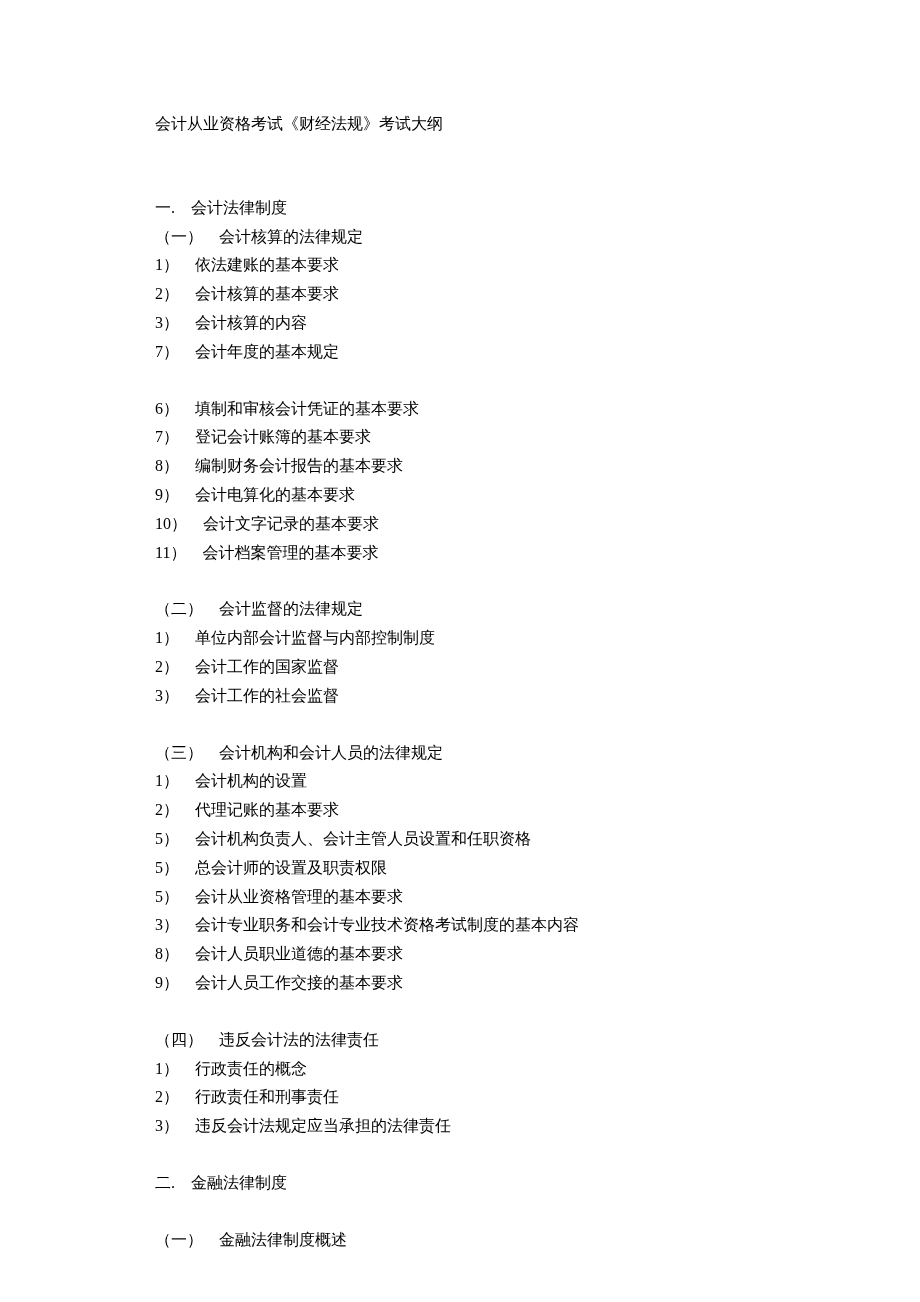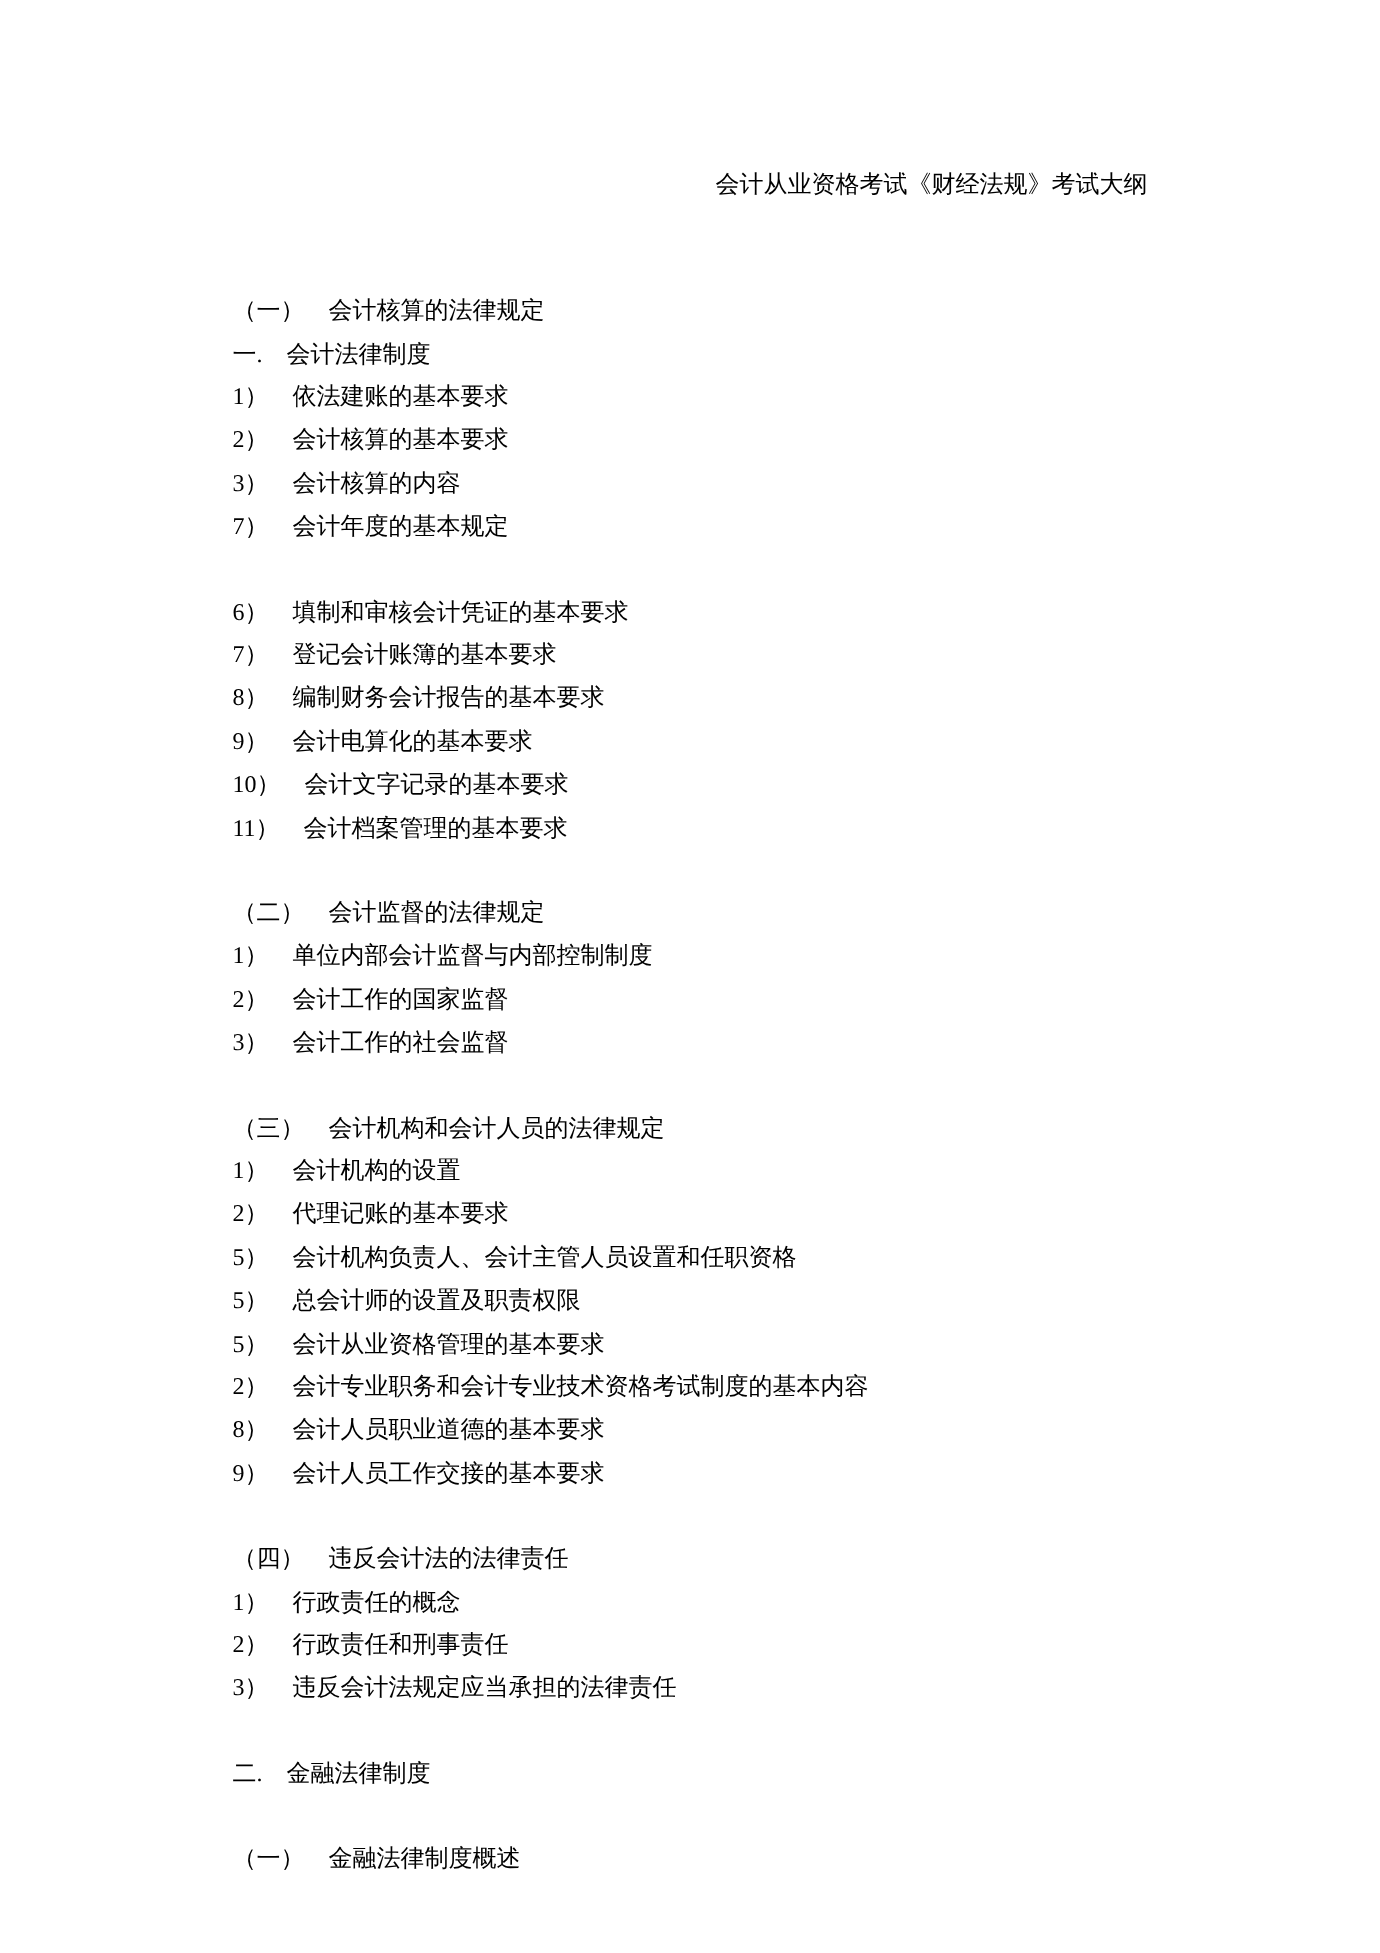--- a/index.html
+++ b/index.html
@@ -11,39 +11,39 @@
       height: 1302px;
       box-sizing: border-box;
     }
     .page {
       padding: 110px 155px 0 155px;
       font-size: 16px;
       color: #000;
       line-height: 1.8;
     }
     .title {
-      text-align: right;
+      text-align: left;
       font-size: 16px;
       margin-bottom: 55px;
     }
     .line {
       white-space: pre;
     }
     .gap {
       height: 28px;
     }
   </style>
 </head>
 <body>
 
 <div class="page">
   <div class="title">会计从业资格考试《财经法规》考试大纲</div>
 
+  <div class="line">一.　会计法律制度</div>
   <div class="line">（一）　会计核算的法律规定</div>
-  <div class="line">一.　会计法律制度</div>
   <div class="line">1）　依法建账的基本要求</div>
   <div class="line">2）　会计核算的基本要求</div>
   <div class="line">3）　会计核算的内容</div>
   <div class="line">7）　会计年度的基本规定</div>
   <div class="gap"></div>
   <div class="line">6）　填制和审核会计凭证的基本要求</div>
   <div class="line">7）　登记会计账簿的基本要求</div>
   <div class="line">8）　编制财务会计报告的基本要求</div>
   <div class="line">9）　会计电算化的基本要求</div>
   <div class="line">10）　会计文字记录的基本要求</div>
@@ -55,21 +55,21 @@
   <div class="line">2）　会计工作的国家监督</div>
   <div class="line">3）　会计工作的社会监督</div>
   <div class="gap"></div>
 
   <div class="line">（三）　会计机构和会计人员的法律规定</div>
   <div class="line">1）　会计机构的设置</div>
   <div class="line">2）　代理记账的基本要求</div>
   <div class="line">5）　会计机构负责人、会计主管人员设置和任职资格</div>
   <div class="line">5）　总会计师的设置及职责权限</div>
   <div class="line">5）　会计从业资格管理的基本要求</div>
-  <div class="line">2）　会计专业职务和会计专业技术资格考试制度的基本内容</div>
+  <div class="line">3）　会计专业职务和会计专业技术资格考试制度的基本内容</div>
   <div class="line">8）　会计人员职业道德的基本要求</div>
   <div class="line">9）　会计人员工作交接的基本要求</div>
   <div class="gap"></div>
 
   <div class="line">（四）　违反会计法的法律责任</div>
   <div class="line">1）　行政责任的概念</div>
   <div class="line">2）　行政责任和刑事责任</div>
   <div class="line">3）　违反会计法规定应当承担的法律责任</div>
   <div class="gap"></div>
 

